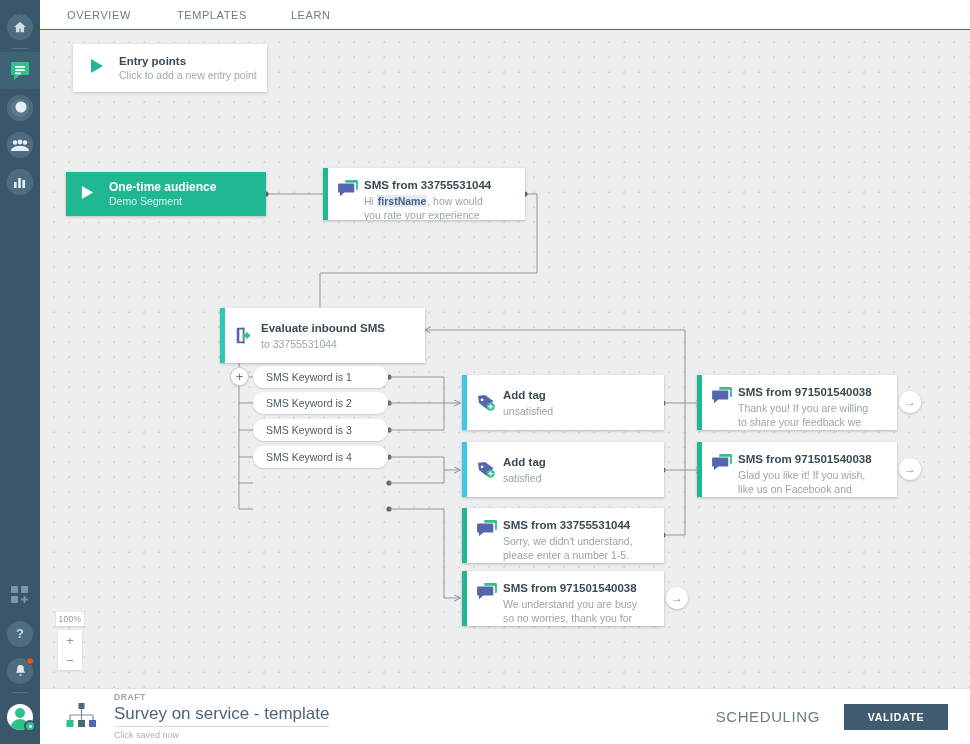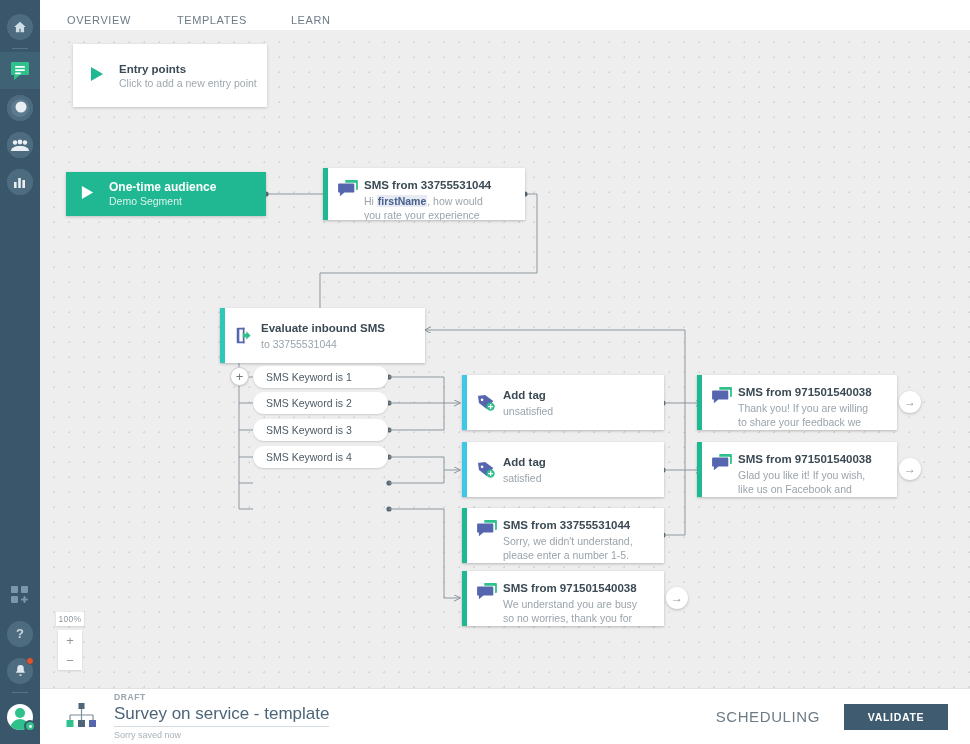--- a/index.html
+++ b/index.html
@@ -58,22 +58,22 @@
     position:absolute; right:-3px; bottom:-2px;
     width:12px; height:12px; border-radius:50%;
     background:#2ec18b; border:2px solid #39566a;
     display:flex; align-items:center; justify-content:center;
     font-size:8px; color:#fff; line-height:1;
   }
 
   
   #topnav {
     position:absolute; left:40px; top:0; width:930px; height:30px;
-    background:#fff; border-bottom:6px solid #4d7c0f;
-    display:flex; align-items:center;margin-top:8px;
+    background:#fff; border-bottom:1px solid #4d7c0f;
+    display:flex; align-items:center;
   }
   .nav-item {
     font-size:11px; letter-spacing:.6px; color:#6d7b85;
     padding:0 0; margin-left:0; cursor:pointer;
   }
   .nav-item:nth-child(1){ margin-left:27px; }
   .nav-item:nth-child(2){ margin-left:46px; }
   .nav-item:nth-child(3){ margin-left:44px; }
 
   
@@ -97,21 +97,21 @@
   .node .accent { width:5px; flex:0 0 5px; }
   .node .body { flex:1 1 auto; padding:10px 24px 10px 10px; display:flex; }
   .node .nicon { width:26px; flex:0 0 26px; display:flex; align-items:flex-start; justify-content:flex-start; padding-top:2px;}
   .node .ntext { flex:1 1 auto; min-width:0; }
   .node .ntitle { font-size:11.5px; font-weight:bold; color:#3b4a54; line-height:14px; }
   .node .nsub { font-size:10.5px; color:#9aa4ab; line-height:14px; margin-top:2px; }
   .node .nsub .hl { background:#e7eaf3; color:#46618c; font-weight:bold; padding:0 1px; }
 
   
   #entry-card {
-    position:absolute; left:33px; top:14px; width:194px; height:63px;
+    position:absolute; left:33px; top:14px; width:194px; height:48px;
     background:#fff; box-shadow:0 1px 3px rgba(0,0,0,.18);
     display:flex; align-items:center;
   }
   #entry-card .play { margin:0 14px 0 16px; }
   #entry-card .t1 { font-size:11.5px; font-weight:bold; color:#3b4a54; line-height:14px;}
   #entry-card .t2 { font-size:10.5px; color:#a0a9af; line-height:14px; }
 
   
   #audience {
     position:absolute; left:26px; top:142px; width:200px; height:44px;
@@ -545,17 +545,17 @@
       <rect x="12.5" y="1" width="6" height="6" fill="#4d6579"></rect>
       <path d="M15.5 7v6M4 13h23M4 13v5M15.5 13v5M27 13v5" stroke="#7d8e9b" stroke-width="1.2" fill="none"></path>
       <rect x="0.5" y="18" width="7" height="7" fill="#2ec18b"></rect>
       <rect x="12" y="18" width="7" height="7" fill="#4d6579"></rect>
       <rect x="23" y="18" width="7" height="7" fill="#5566ae"></rect>
     </svg>
   </span>
   <span class="meta">
     <div class="draft">DRAFT</div>
     <div class="fname">Survey on service - template</div>
-    <div class="saved">Sorry saved now</div>
+    <div class="saved">Click saved now</div>
   </span>
   <span id="sched">SCHEDULING</span>
   <button id="validate">VALIDATE</button>
 </div>
 
 </body></html>

